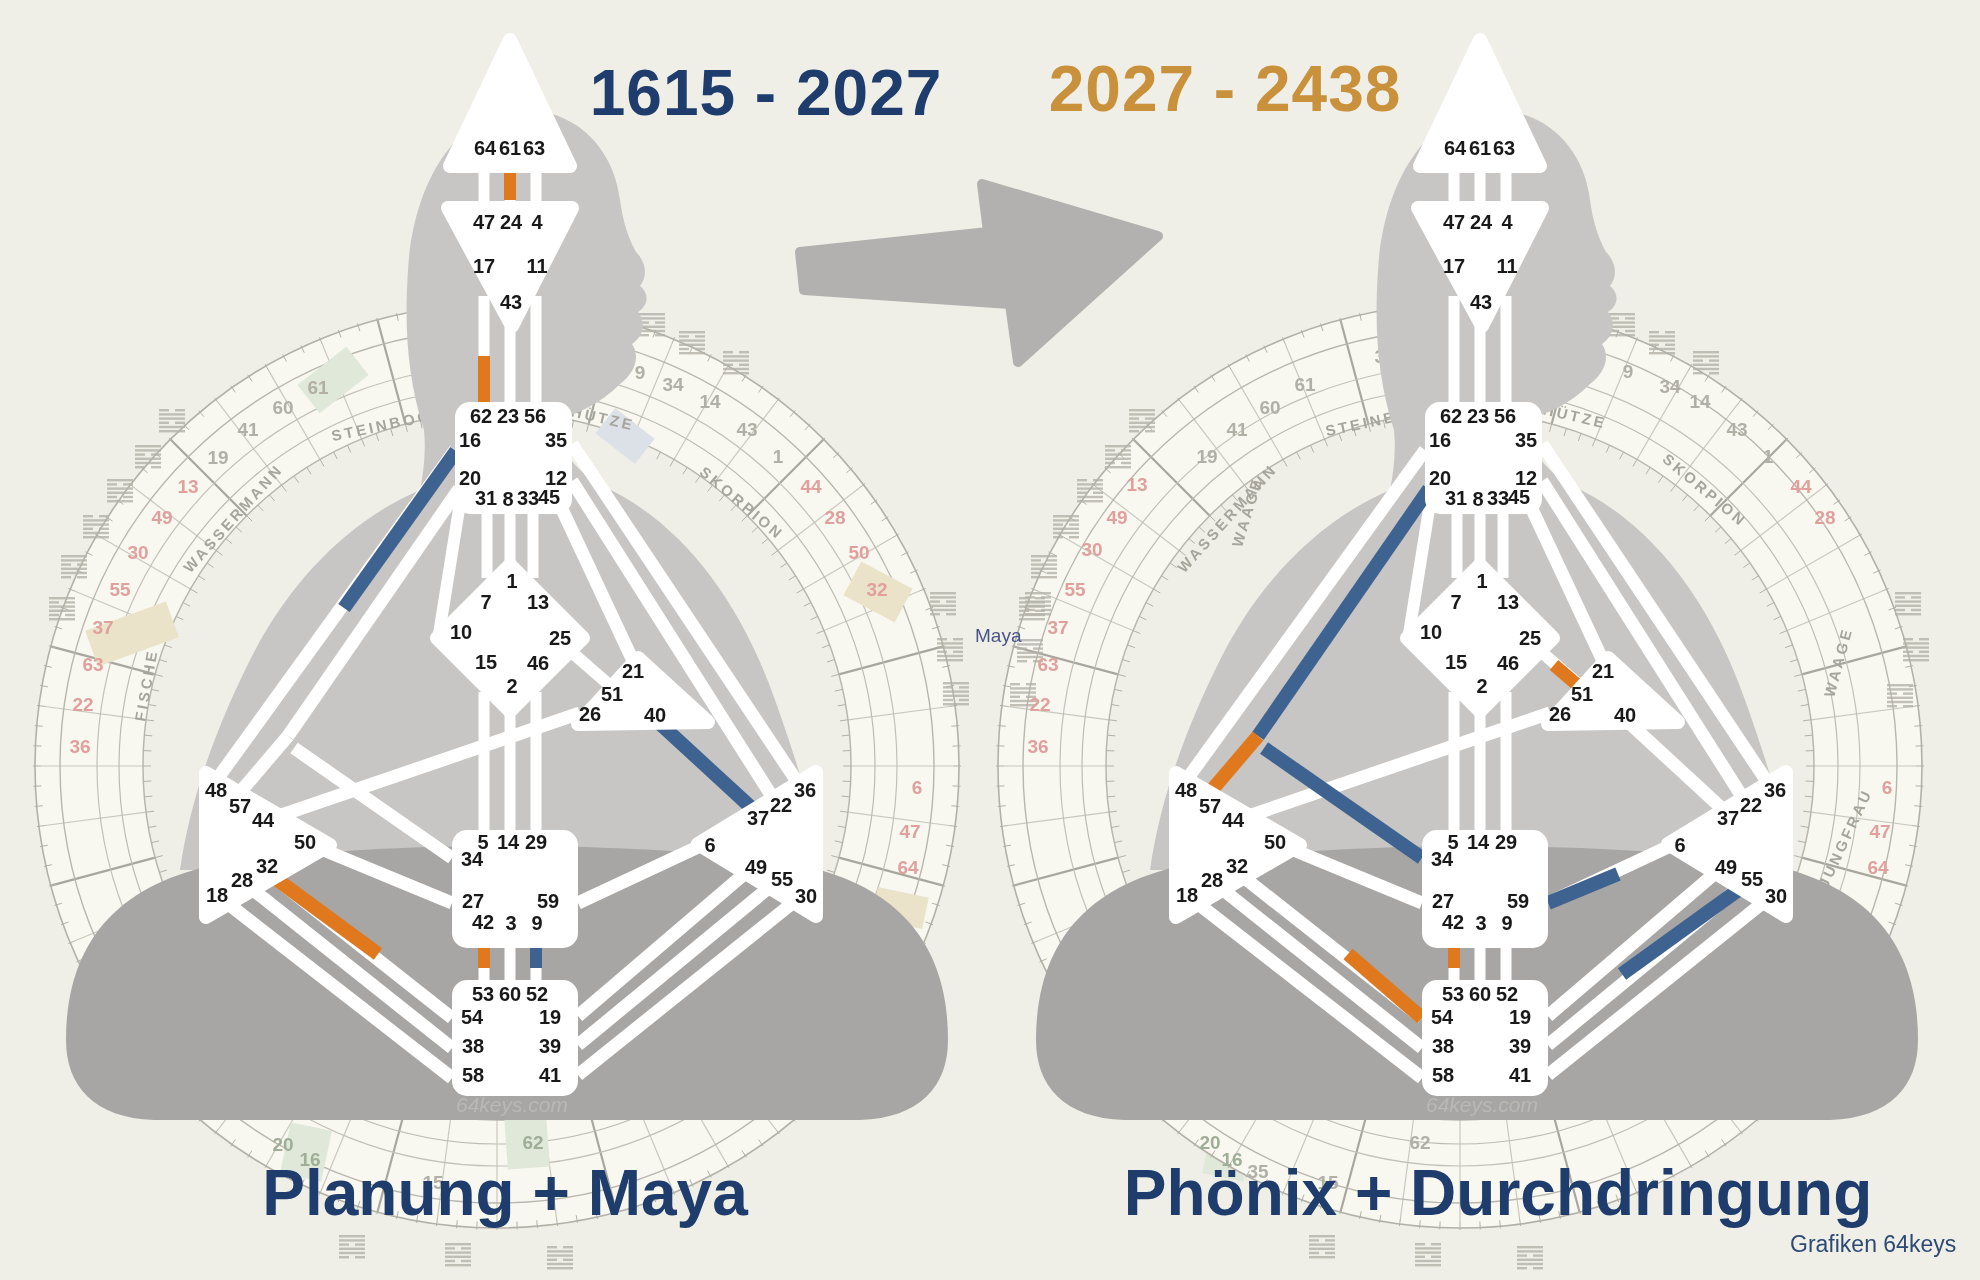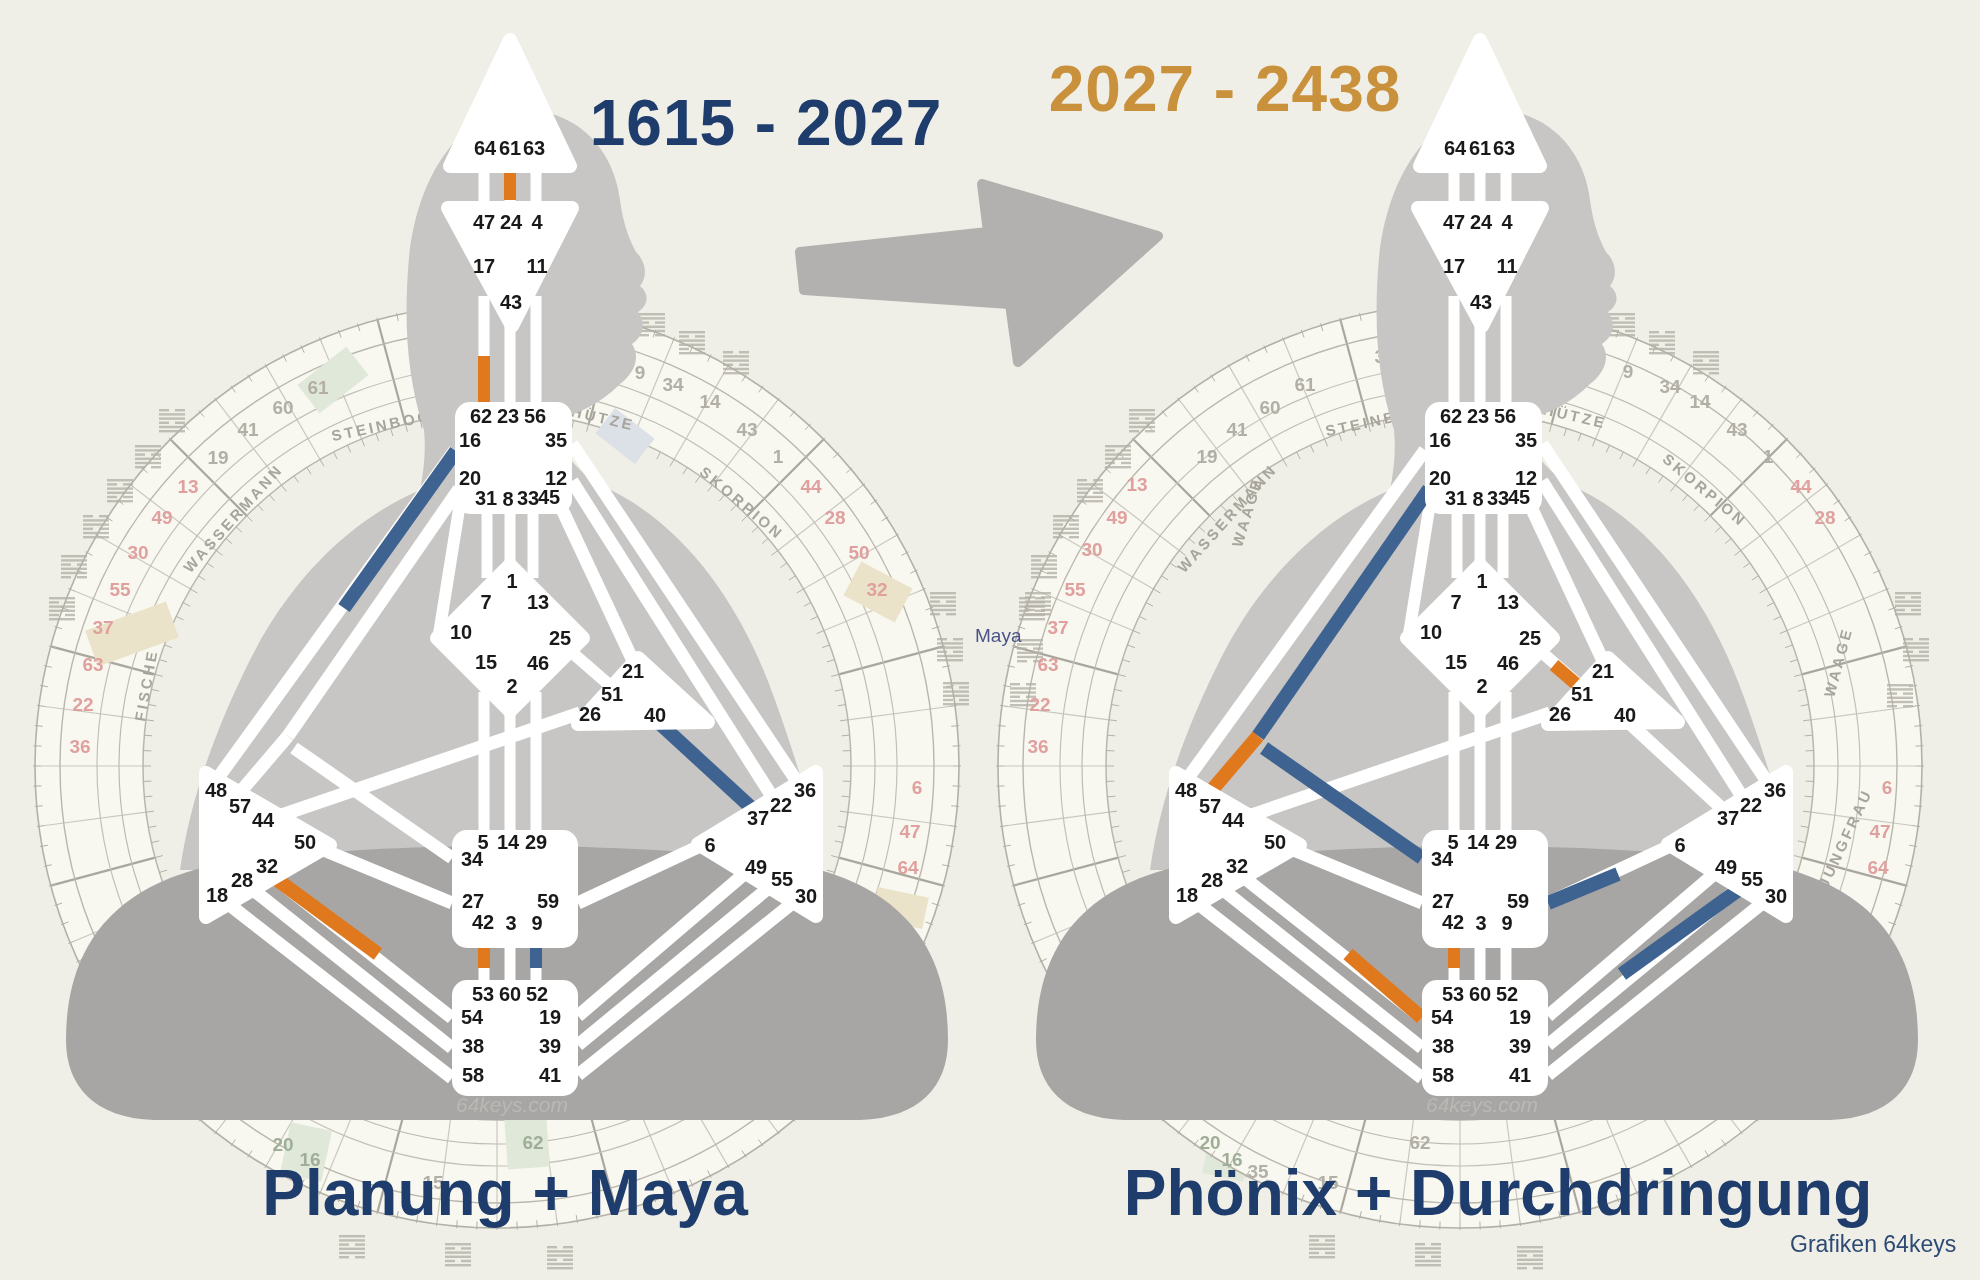--- a/index.html
+++ b/index.html
@@ -5,21 +5,21 @@
   html,body{margin:0;padding:0;background:#f0efe7;font-family:"Liberation Sans",sans-serif;}
   #canvas{position:relative;width:1980px;height:1280px;overflow:hidden;background:#f0efe7;}
   #wheel-svg,#body-svg,#arrow-svg{position:absolute;left:0;top:0;}
   #bg-labels,#fg-labels{position:absolute;left:0;top:0;width:100%;height:100%;}
   .wn{position:absolute;transform:translate(-50%,-50%);font-size:19px;font-weight:700;color:#b2b0a6;white-space:nowrap;}
   .wn.pink{color:#dfa09e;}
   .wn.green{color:#9fae97;}
   .zod{position:absolute;font-size:15px;font-weight:700;letter-spacing:3px;color:#a7a59b;white-space:nowrap;}
   .gate{position:absolute;transform:translate(-50%,-50%);font-size:20px;font-weight:600;color:#191919;white-space:nowrap;}
   .era{position:absolute;transform:translateX(-50%);font-size:64px;font-weight:800;letter-spacing:1px;white-space:nowrap;}
-  .era.left{color:#1e3c6c;margin-top:30px;}
+  .era.left{color:#1e3c6c;}
   .era.right{color:#c9913c;}
   .bigname{position:absolute;transform:translateX(-50%);font-size:64px;font-weight:800;color:#1e3c6c;white-space:nowrap;}
   .watermark{position:absolute;transform:translate(-50%,-50%);font-size:21px;font-style:italic;color:#b9b8b4;white-space:nowrap;}
   .stray{position:absolute;font-size:19px;color:#4a5488;white-space:nowrap;}
   .credit{position:absolute;font-size:23px;color:#2c4a74;white-space:nowrap;}
 </style>
 </head>
 <body>
 
 <div id="canvas">

